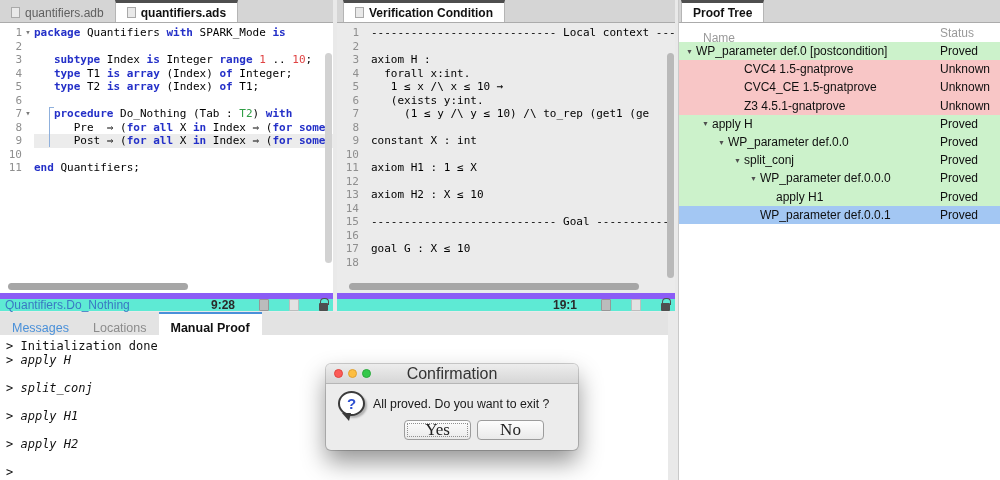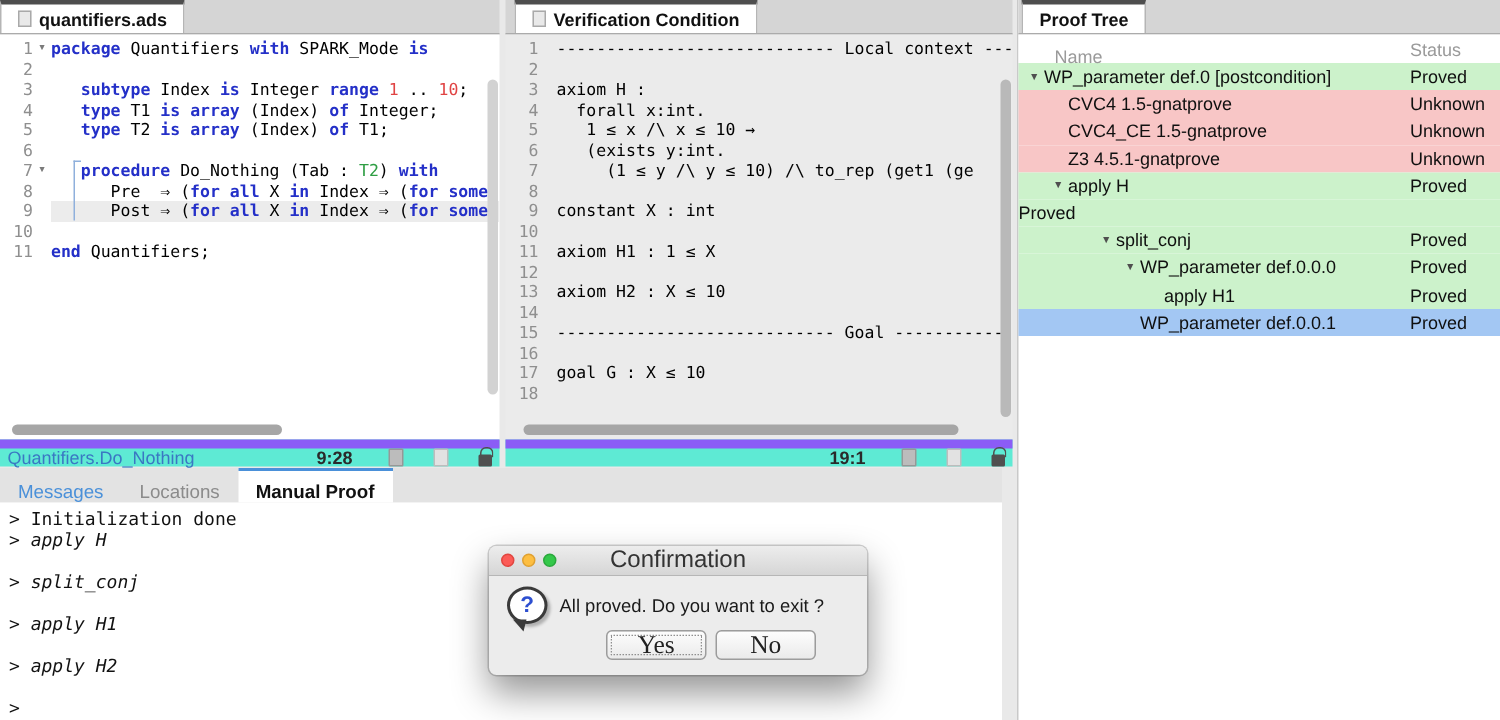--- a/index.html
+++ b/index.html
@@ -55,21 +55,21 @@
   
   .tree-header { height:19px; display:flex; align-items:center; font-size:12px; color:#9a9a9a; background:#fff; }
   .tree-header .h-name { flex:1; padding-left:24px;margin-top:10px; }
   .tree-header .h-status { width:60px; flex:none; }
   .trow { display:flex; align-items:center; height:18.2px; font-size:12px; color:#101010; }
   .trow .name { flex:1; display:flex; align-items:center; white-space:nowrap; overflow:hidden; }
   .trow .arr { width:13px; flex:none; text-align:center; color:#4f4f4f; font-size:7px; }
   .trow .nsp { width:13px; flex:none; }
   .trow .st { width:60px; flex:none; }
   .trow.green { background:#ccf2cb; }
-  .trow.red { background:#f8c6c6; }
+  .trow.red { background:#f8c6c6;padding-left:32px; }
   .trow.sel { background:#a3c7f3;justify-content:flex-end; }
 
   
   .ctabbar { height:23px; background:#e3e3e3; display:flex; align-items:stretch; font-size:12.5px; }
   .ctab { display:flex; align-items:flex-end; padding:0 12px; border-top:2px solid transparent; }
   .ctab.blue { color:#4a90d9; }
   .ctab.gray { color:#8b8b8b; }
   .ctab.active { background:#fff; border-top:2px solid #4a90d9; color:#111; font-weight:bold; }
   .console-body { position:absolute; top:23px; left:0; right:0; bottom:0; background:#fff;
                   font-family:"DejaVu Sans Mono",monospace; font-size:12px; line-height:14px;
@@ -99,20 +99,24 @@
   .dlg-btn { width:67px; height:20px; background:linear-gradient(#fdfdfd,#eaeaea); border:1px solid #9c9c9c;
              border-radius:4px; font-size:17px; color:#222; display:flex; align-items:center; justify-content:center;
              font-family:Liberation Serif, serif; }
   .dlg-btn.focus { outline:1px dotted #8f8f8f; outline-offset:-4px; }
 </style>
 </head>
 <body>
 
 <div class="panel" id="editor-panel">
   <div class="tabbar">
+    <div class="tab">
+      <span class="file-icon"></span>
+      <span>quantifiers.adb</span>
+    </div>
     <div class="tab active">
       <span class="file-icon"></span>
       <span>quantifiers.ads</span>
     </div>
   </div>
   <div class="code-body">
     <div class="gutter" id="ed-gutter"><div class="gr"><span class="n">1</span><span class="f">▾</span></div><div class="gr"><span class="n">2</span><span class="f"></span></div><div class="gr"><span class="n">3</span><span class="f"></span></div><div class="gr"><span class="n">4</span><span class="f"></span></div><div class="gr"><span class="n">5</span><span class="f"></span></div><div class="gr"><span class="n">6</span><span class="f"></span></div><div class="gr"><span class="n">7</span><span class="f">▾</span></div><div class="gr"><span class="n">8</span><span class="f"></span></div><div class="gr"><span class="n">9</span><span class="f"></span></div><div class="gr"><span class="n">10</span><span class="f"></span></div><div class="gr"><span class="n">11</span><span class="f"></span></div></div>
     <div class="lines" id="ed-lines"><div class="line"><span class="tok-k">package</span><span> Quantifiers </span><span class="tok-k">with</span><span> SPARK_Mode </span><span class="tok-k">is</span></div><div class="line"></div><div class="line"><span>   </span><span class="tok-k">subtype</span><span> Index </span><span class="tok-k">is</span><span> Integer </span><span class="tok-k">range</span><span> </span><span class="tok-n">1</span><span> .. </span><span class="tok-n">10</span><span>;</span></div><div class="line"><span>   </span><span class="tok-k">type</span><span> T1 </span><span class="tok-k">is</span><span> </span><span class="tok-k">array</span><span> (Index) </span><span class="tok-k">of</span><span> Integer;</span></div><div class="line"><span>   </span><span class="tok-k">type</span><span> T2 </span><span class="tok-k">is</span><span> </span><span class="tok-k">array</span><span> (Index) </span><span class="tok-k">of</span><span> T1;</span></div><div class="line"></div><div class="line"><span>   </span><span class="tok-k">procedure</span><span> Do_Nothing (Tab : </span><span class="tok-g">T2</span><span>) </span><span class="tok-k">with</span></div><div class="line"><span>      Pre  ⇒ (</span><span class="tok-k">for all</span><span> X </span><span class="tok-k">in</span><span> Index ⇒ (</span><span class="tok-k">for some</span></div><div class="line cur"><span>      Post ⇒ (</span><span class="tok-k">for all</span><span> X </span><span class="tok-k">in</span><span> Index ⇒ (</span><span class="tok-k">for some</span></div><div class="line"></div><div class="line"><span class="tok-k">end</span><span> Quantifiers;</span></div></div>
     <div class="block-guide"></div>
     <div class="vthumb" style="right:1px; top:30px; height:210px; background:#d2d2d2;"></div>
@@ -189,20 +193,24 @@
         <span class="st">Unknown</span>
       </div>
       <div class="trow green">
         <span class="name" style="padding-left: 20px;">
           <span class="arr">▼</span>
           <span>apply H</span>
         </span>
         <span class="st">Proved</span>
       </div>
       <div class="trow green">
+        <span class="name" style="padding-left: 36px;">
+          <span class="arr">▼</span>
+          <span>WP_parameter def.0.0</span>
+        </span>
         <span class="st">Proved</span>
       </div>
       <div class="trow green">
         <span class="name" style="padding-left: 52px;">
           <span class="arr">▼</span>
           <span>split_conj</span>
         </span>
         <span class="st">Proved</span>
       </div>
       <div class="trow green">

